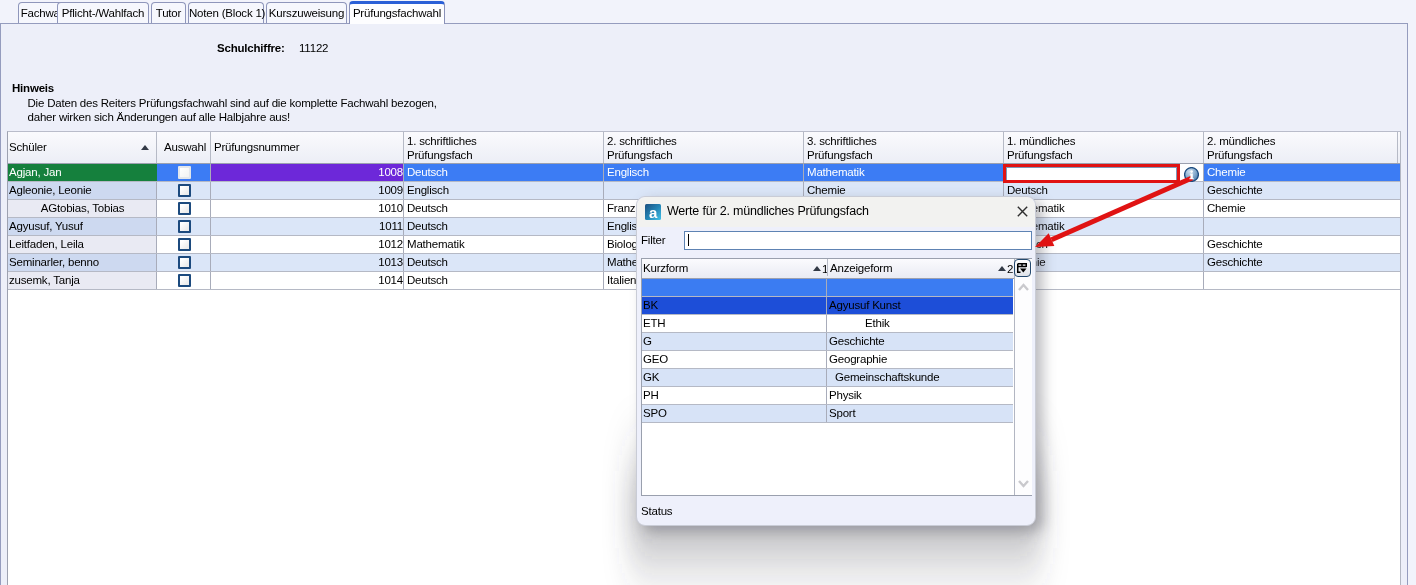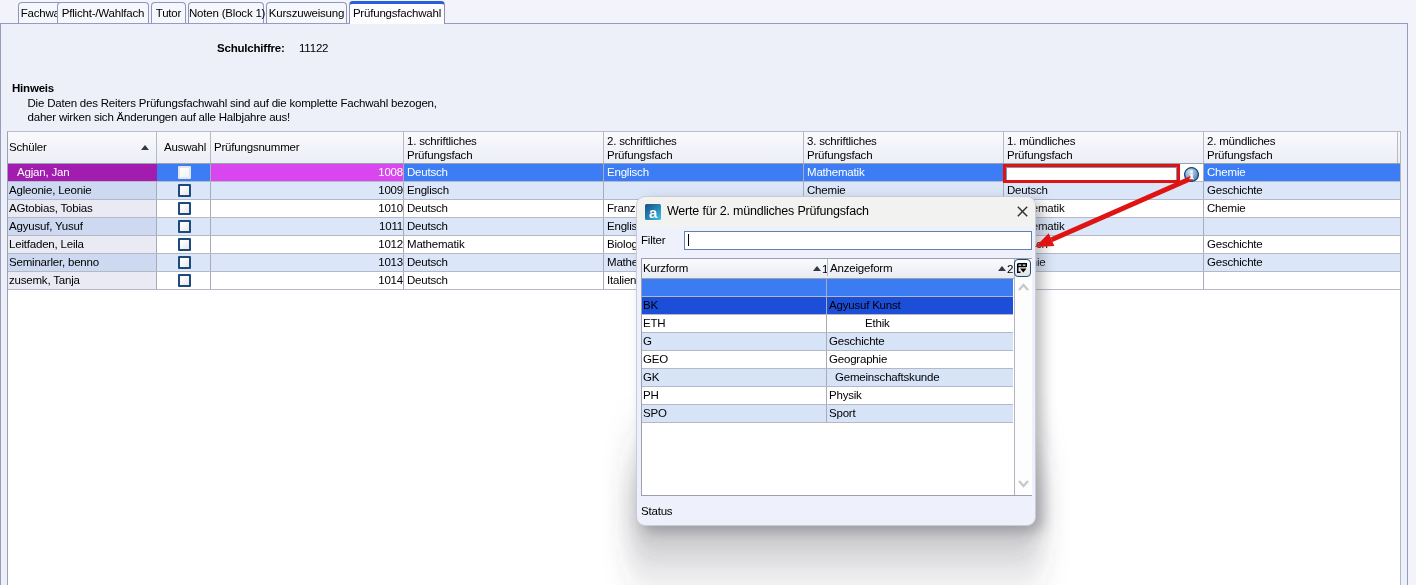--- a/index.html
+++ b/index.html
@@ -82,43 +82,43 @@
       <div class="hcell hc1" style="left:203px; width:193px;">Prüfungsnummer</div>
       <div class="hcell" style="left:396px; width:200px;">1. schriftliches<br>Prüfungsfach</div>
       <div class="hcell" style="left:596px; width:200px;">2. schriftliches<br>Prüfungsfach</div>
       <div class="hcell" style="left:796px; width:200px;">3. schriftliches<br>Prüfungsfach</div>
       <div class="hcell" style="left:996px; width:200px;">1. mündliches<br>Prüfungsfach</div>
       <div class="hcell" style="left:1196px; width:194px;">2. mündliches<br>Prüfungsfach</div>
     </div>
 
     <div id="rows">
         <div class="row" style="top:32px; color:#fff;">
-          <div class="cell" style="left:0px; width:158px; background:#a21caf;padding-left:9px;">Agjan, Jan</div>
+          <div class="cell" style="left:0px; width:158px; background:#15803d;padding-left:1px;">Agjan, Jan</div>
           <div class="cell" style="left:149px; width:54px; background:#3c7cf4;"></div>
-          <div class="cell num" style="left:203px; width:193px; background:#d946ef;">1008</div>
+          <div class="cell num" style="left:203px; width:193px; background:#6d28d9;">1008</div>
           <div class="cell" style="left:396px; width:200px; background:#3c7cf4;">Deutsch</div>
           <div class="cell" style="left:596px; width:200px; background:#3c7cf4;">Englisch</div>
           <div class="cell" style="left:796px; width:200px; background:#3c7cf4;">Mathematik</div>
           <div class="cell" style="left:996px; width:200px; background:#ffffff;"></div>
           <div class="cell" style="left:1196px; width:196px; background:#3c7cf4;border-right:none;">Chemie</div>
           <div class="cb" style="border-color:#e2e6ec; background:linear-gradient(135deg,#ffffff,#f2f2f2);"></div>
         </div>
         <div class="row" style="top:50px; color:#000;">
           <div class="cell" style="left:0px; width:149px; background:#cdd9f0;padding-left:1px;">Agleonie, Leonie</div>
           <div class="cell" style="left:149px; width:54px; background:#dbe6f8;"></div>
           <div class="cell num" style="left:203px; width:193px; background:#dbe6f8;">1009</div>
           <div class="cell" style="left:396px; width:200px; background:#dbe6f8;">Englisch</div>
           <div class="cell" style="left:596px; width:200px; background:#dbe6f8;"></div>
           <div class="cell" style="left:796px; width:200px; background:#dbe6f8;">Chemie</div>
           <div class="cell" style="left:996px; width:200px; background:#dbe6f8;">Deutsch</div>
           <div class="cell" style="left:1196px; width:196px; background:#dbe6f8;border-right:none;">Geschichte</div>
           <div class="cb"></div>
         </div>
         <div class="row" style="top:68px; color:#000;">
-          <div class="cell" style="left:0px; width:149px; background:#e9eaf3;padding-left:1px;">AGtobias, Tobias</div>
+          <div class="cell" style="left:0px; width:149px; background:#e9eaf3;padding-left:1px;text-align:center;">AGtobias, Tobias</div>
           <div class="cell" style="left:149px; width:54px; background:#ffffff;"></div>
           <div class="cell num" style="left:203px; width:193px; background:#ffffff;">1010</div>
           <div class="cell" style="left:396px; width:200px; background:#ffffff;">Deutsch</div>
           <div class="cell" style="left:596px; width:200px; background:#ffffff;">Französisch</div>
           <div class="cell" style="left:796px; width:200px; background:#ffffff;"></div>
           <div class="cell" style="left:996px; width:200px; background:#ffffff;">Mathematik</div>
           <div class="cell" style="left:1196px; width:196px; background:#ffffff;border-right:none;">Chemie</div>
           <div class="cb"></div>
         </div>
         <div class="row" style="top:86px; color:#000;">

